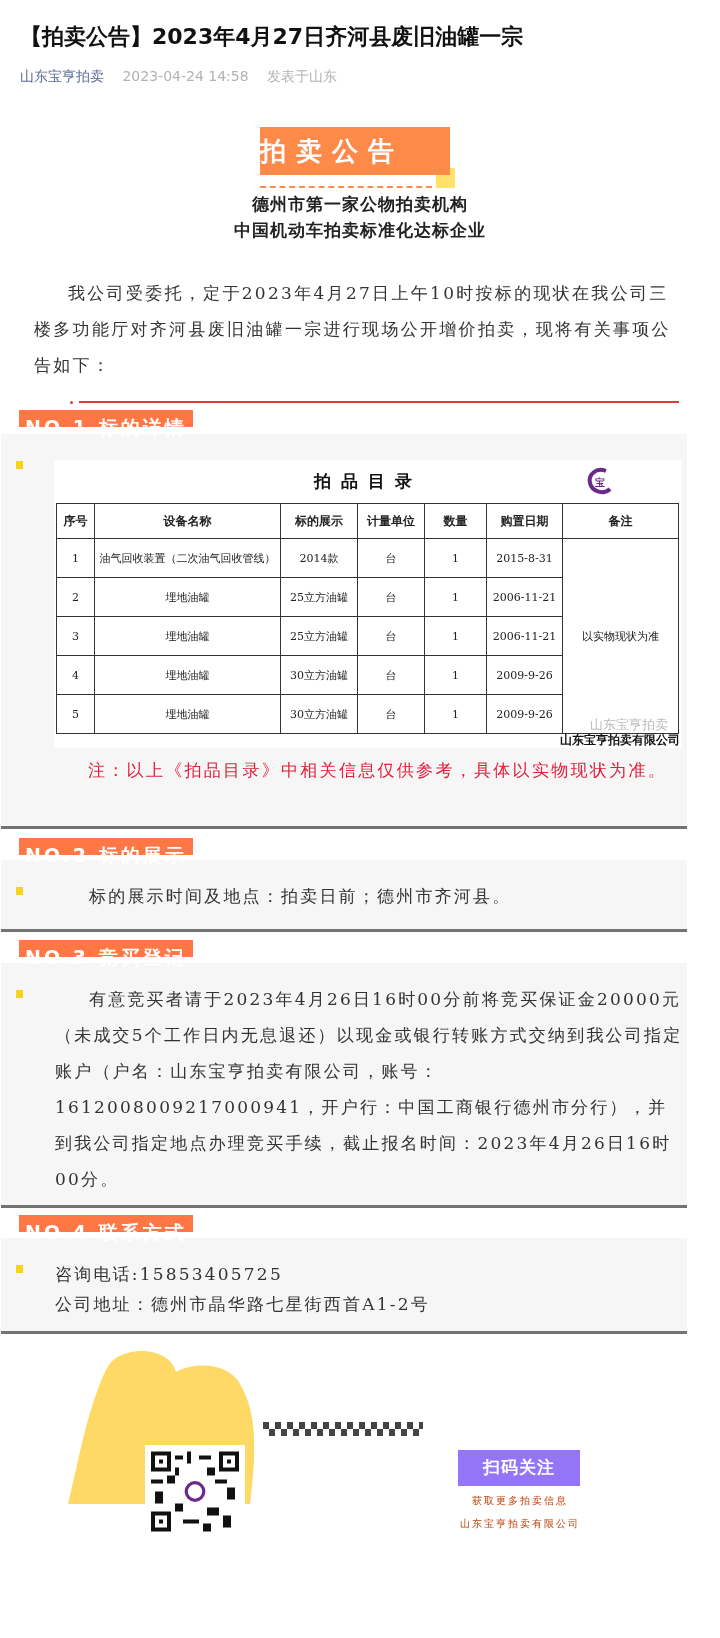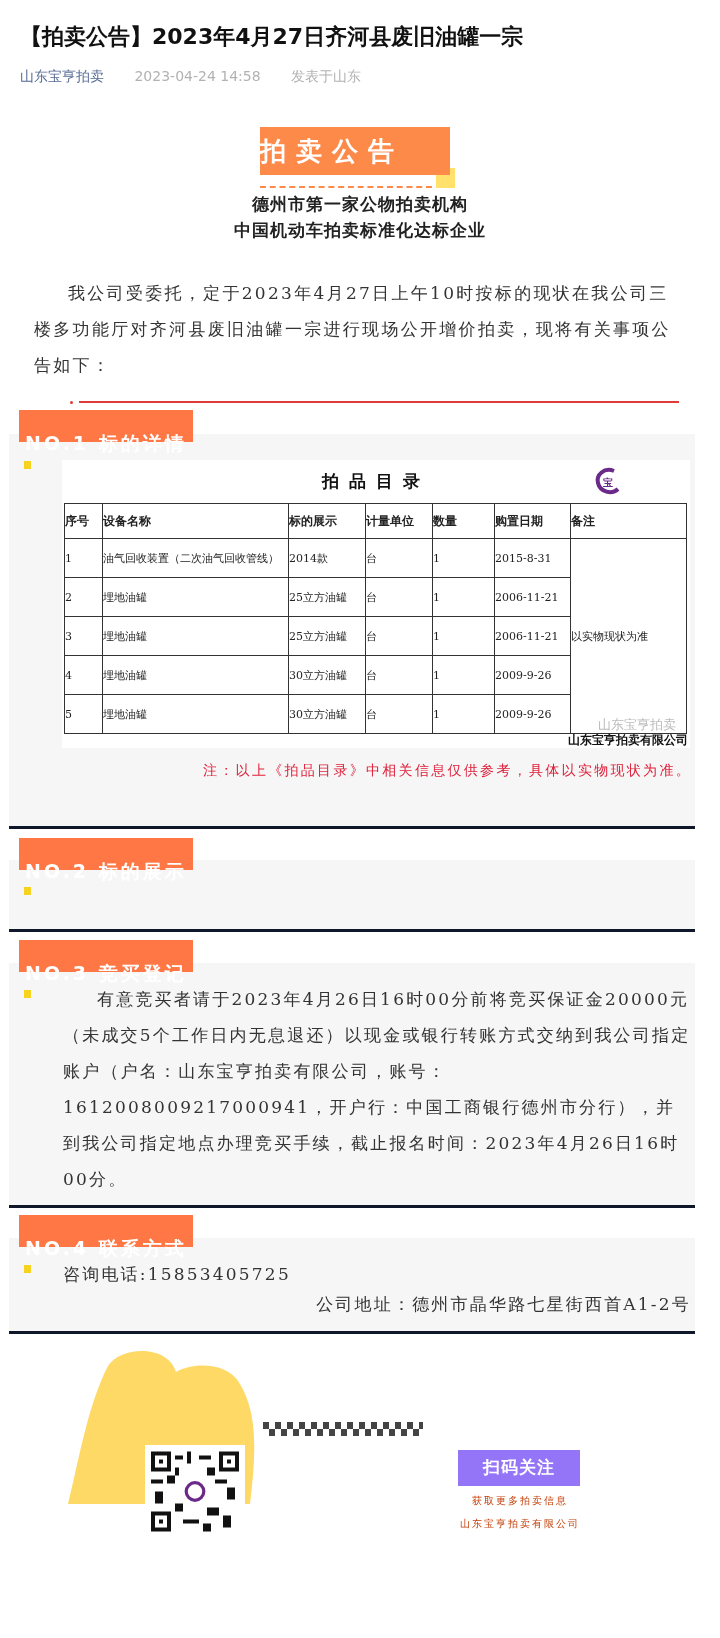--- a/index.html
+++ b/index.html
@@ -2,48 +2,48 @@
 <html><head>
 <meta charset="utf-8">
 <style>
   * { box-sizing: border-box; margin: 0; padding: 0; }
   html, body { width: 720px; background: #ffffff; }
   body { font-family: "DejaVu Sans", "Liberation Sans", sans-serif; color: #333; position: relative; height: 1638px; overflow: hidden; }
 
   .title { position: absolute; left: 20px; top: 20px; font-size: 22px; color: #111; letter-spacing: 0px; line-height: 34px; }
   .meta { position: absolute; left: 20px; top: 66px; font-size: 14px; line-height: 20px; }
   .meta .account { color: #576b95; }
-  .meta .date, .meta .loc { color: #b2b2b2; margin-left: 26px; }
+  .meta .date, .meta .loc { color: #b2b2b2; margin-left: 14px; }
 
   .notice-box { position: absolute; left: 260px; top: 127px; width: 190px; height: 48px; background: #fe8a4a; color: #fff; font-size: 26px; font-weight: bold; text-align: left; line-height: 48px; letter-spacing: 10px; }
   .notice-accent { position: absolute; left: 436px; top: 168px; width: 19px; height: 20px; background: #ffe16b; }
   .notice-dash { position: absolute; left: 260px; top: 186px; width: 172px; border-top: 2px dashed #fe8a4a; }
 
   .org-line { position: absolute; left: 0; width: 720px; text-align: center; font-size: 17px; font-weight: bold; color: #222; letter-spacing: 1px; }
 
   .intro { position: absolute; left: 34px; top: 275px; width: 652px; font-size: 17px; line-height: 36px; color: #333; letter-spacing: 2.3px; font-family: "DejaVu Serif", "Liberation Serif", serif; }
   .red-dot { position: absolute; left: 70px; top: 401px; width: 3px; height: 3px; background: #e03a3a; border-radius: 2px; }
   .red-line { position: absolute; left: 79px; top: 401px; width: 600px; height: 2px; background: #e03a3a; }
 
-  .sec-head { position: absolute; left: 19px; height: 17px; background: #fe7744; color: #fff; font-weight: bold; font-size: 19px; line-height: 34px; padding: 16px 6px; letter-spacing: 3px; z-index: 2; }
-  .sec-panel { position: absolute; left: 9px; width: 686px; background: #f6f6f6; border-bottom: 3px solid #0f172a; }
+  .sec-head { position: absolute; left: 19px; height: 17px; background: #fe7744; color: #fff; font-weight: bold; font-size: 19px; line-height: 34px; padding: 0 6px; letter-spacing: 3px; z-index: 2; }
+  .sec-panel { position: absolute; left: 1px; width: 686px; background: #f6f6f6; border-bottom: 3px solid #737373; }
   .bullet { position: absolute; left: 15px; width: 7px; height: 8px; background: #f7d21f; }
   .sec-text { position: absolute; left: 54px; width: 628px; font-size: 17px; line-height: 36px; letter-spacing: 2.2px; color: #333; font-family: "DejaVu Serif", "Liberation Serif", serif; }
 
   .catalog { position: absolute; left: 53px; top: 26px; width: 628px; height: 288px; background: #fff; }
   .catalog-title { position: absolute; left: 0; top: 10px; width: 100%; text-align: center; font-size: 17px; font-weight: bold; letter-spacing: 10px; color: #111; }
   .logo-mark { position: absolute; left: 530px; top: 5px; width: 32px; height: 32px; }
   table.cat { position: absolute; left: 2px; top: 43px; width: 623px; border-collapse: collapse; font-size: 11px; color: #222; font-family: "DejaVu Serif", "Liberation Serif", serif; }
-  table.cat th, table.cat td { border: 1px solid #333; text-align: left; }
+  table.cat th, table.cat td { border: 1px solid #333; text-align: center; }
   table.cat th { height: 35px; font-weight: bold; font-size: 12px; font-family: "DejaVu Sans", sans-serif; }
   table.cat td { height: 39px; }
   .wm1 { position: absolute; right: 14px; top: 256px; font-size: 13px; color: #bbb; }
   .wm2 { position: absolute; right: 2px; top: 272px; font-size: 12px; font-weight: bold; color: #111; }
 
-  .red-note { position: absolute; left: 53px; top: 318px; width: 630px; font-size: 14px; line-height: 36px; color: #e0203a; letter-spacing: 2.3px; text-indent: 34px; font-family: "DejaVu Serif", "Liberation Serif", serif; text-align: right; }
+  .red-note { position: absolute; left: 53px; top: 318px; width: 630px; font-size: 17px; line-height: 36px; color: #e0203a; letter-spacing: 2.3px; text-indent: 34px; font-family: "DejaVu Serif", "Liberation Serif", serif; }
 
   .footer-blob { position: absolute; left: 68px; top: 1344px; width: 260px; height: 180px; }
   .checker { position: absolute; left: 263px; top: 1422px; width: 160px; height: 14px; background:
       repeating-linear-gradient(90deg, #444 0 6px, transparent 6px 12px) 0 0/100% 7px no-repeat,
       repeating-linear-gradient(90deg, transparent 0 6px, #444 6px 12px) 0 7px/100% 7px no-repeat; }
   .qr { position: absolute; left: 145px; top: 1445px; width: 100px; height: 93px; background: #fff; padding: 6px; }
   .qr svg { width: 88px; height: 81px; }
   .follow-btn { position: absolute; left: 458px; top: 1450px; width: 122px; height: 36px; background: #9474f7; color: #fff; font-weight: bold; font-size: 17px; text-align: center; line-height: 36px; letter-spacing: 1px; border: none; }
   .footer-line { position: absolute; left: 400px; width: 240px; text-align: center; font-size: 10px; color: #c2410c; letter-spacing: 2px; }
 </style>
@@ -134,33 +134,34 @@
     </table>
     <div class="wm1">山东宝亨拍卖</div>
     <div class="wm2">山东宝亨拍卖有限公司</div>
   </div>
   <p class="red-note">注：以上《拍品目录》中相关信息仅供参考，具体以实物现状为准。</p>
 </div>
 
 <div class="sec-head" style="top:838px;">NO.2 标的展示</div>
 <div class="sec-panel" style="top:860px; height:72px;">
   <div class="bullet" style="top:27px;"></div>
+  <p class="sec-text" style="top:18px; text-indent:34px;">标的展示时间及地点：拍卖日前；德州市齐河县。</p>
 </div>
 
 <div class="sec-head" style="top:940px;">NO.3 竞买登记</div>
 <div class="sec-panel" style="top:963px; height:245px;">
   <div class="bullet" style="top:27px;"></div>
   <p class="sec-text" style="top:18px; text-indent:34px;">有意竞买者请于2023年4月26日16时00分前将竞买保证金20000元（未成交5个工作日内无息退还）以现金或银行转账方式交纳到我公司指定账户（户名：山东宝亨拍卖有限公司，账号：1612008009217000941，开户行：中国工商银行德州市分行），并到我公司指定地点办理竞买手续，截止报名时间：2023年4月26日16时00分。</p>
 </div>
 
 <div class="sec-head" style="top:1215px;">NO.4 联系方式</div>
 <div class="sec-panel" style="top:1238px; height:96px;">
   <div class="bullet" style="top:27px;"></div>
   <p class="sec-text" style="top:18px;">咨询电话:15853405725</p>
-  <p class="sec-text" style="top:48px;text-align:right;">公司地址：德州市晶华路七星街西首A1-2号</p>
+  <p class="sec-text" style="top:48px;">公司地址：德州市晶华路七星街西首A1-2号</p>
 </div>
 
 <svg class="footer-blob" viewBox="0 0 260 180">
   <path d="M40 22 C52 2 100 0 108 28 C125 18 160 18 172 40 C190 70 188 110 182 160 L0 160 C10 120 20 60 40 22 Z" fill="#ffd966"></path>
 </svg>
 <div class="checker"></div>
 <div class="qr">
   <svg viewBox="0 0 22 20">
     <rect x="0" y="0" width="5" height="5" fill="#111"></rect>
       <rect x="1" y="1" width="3" height="3" fill="#fff"></rect>

